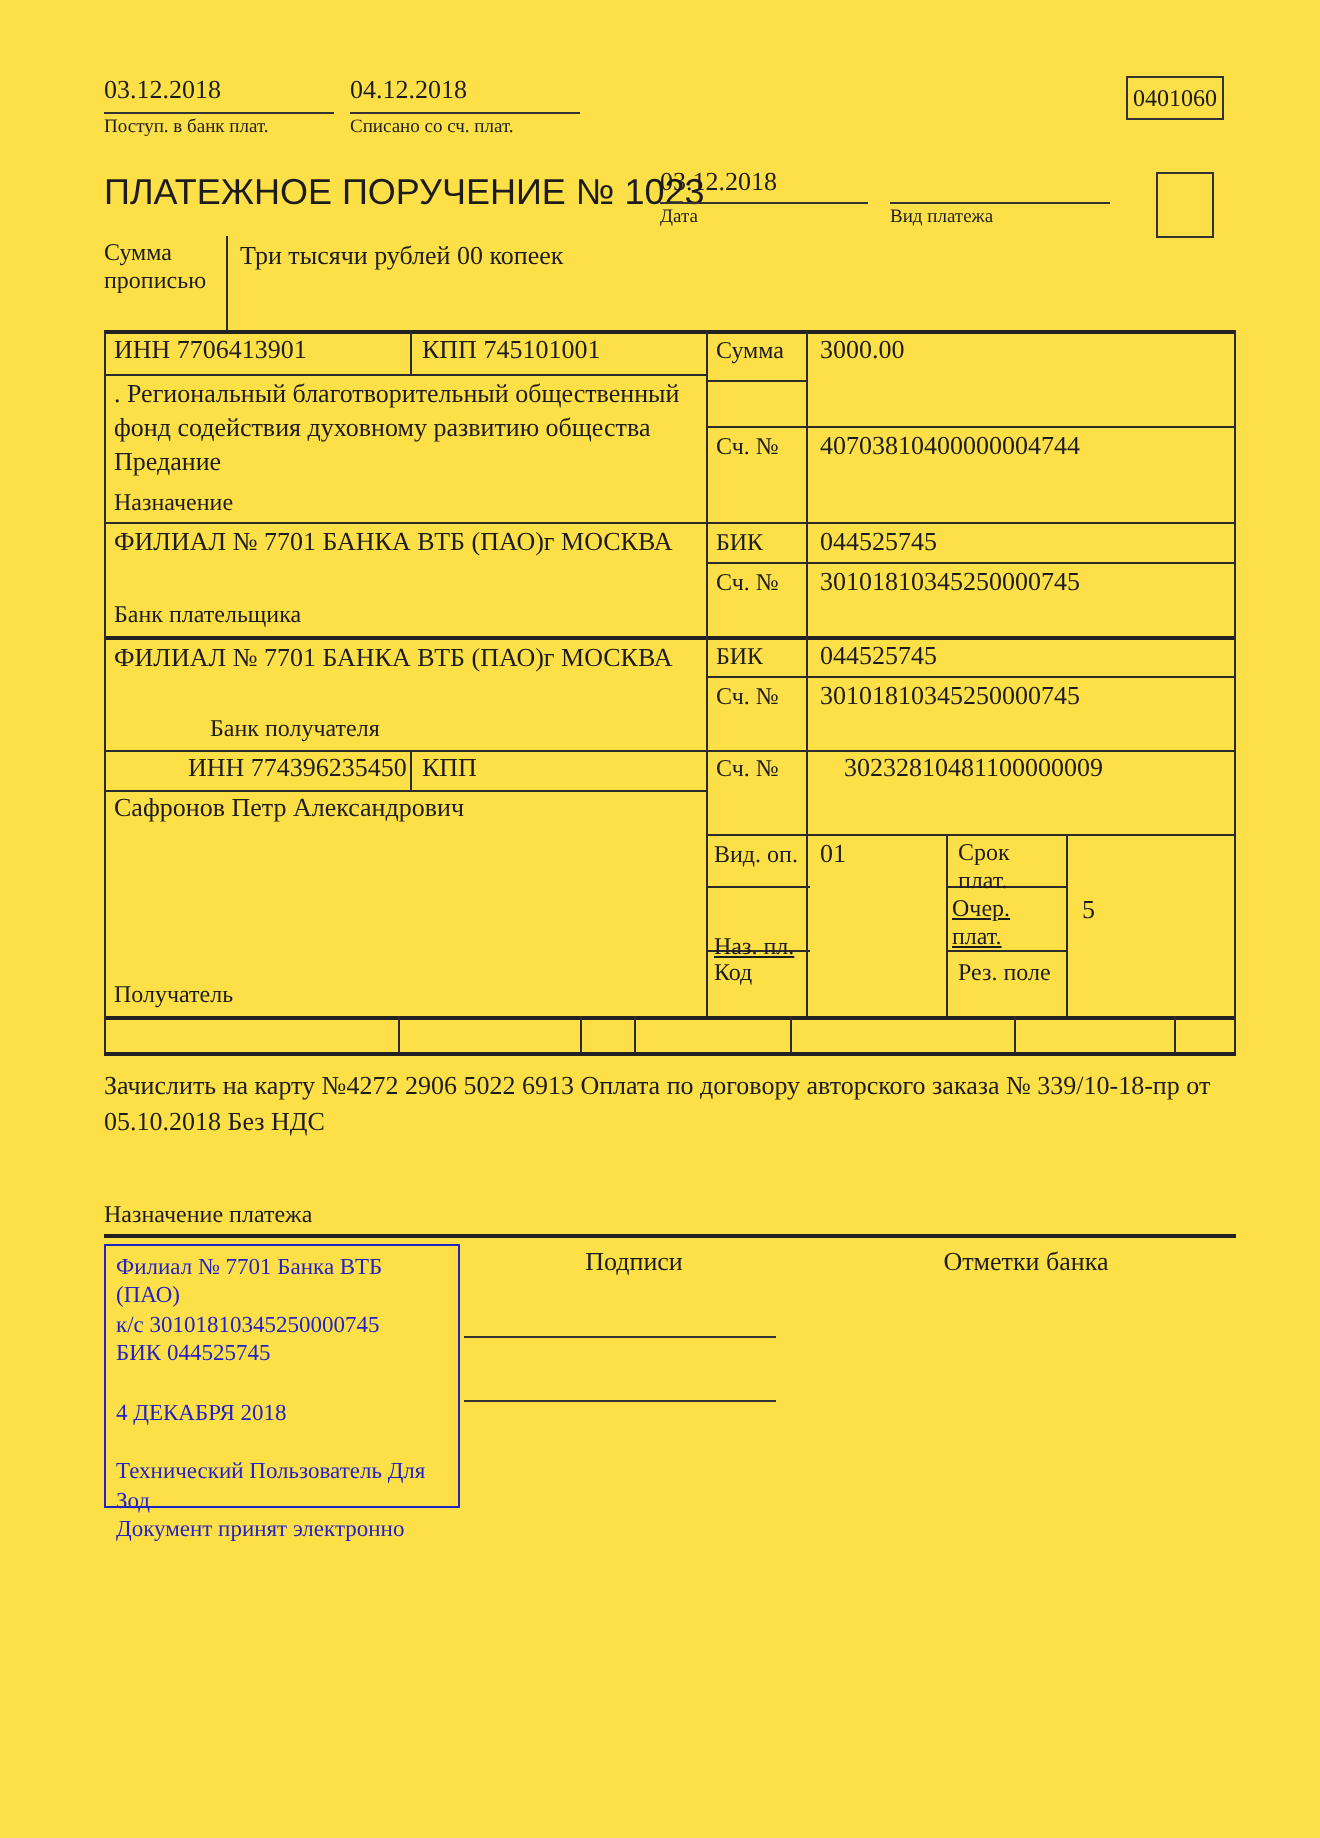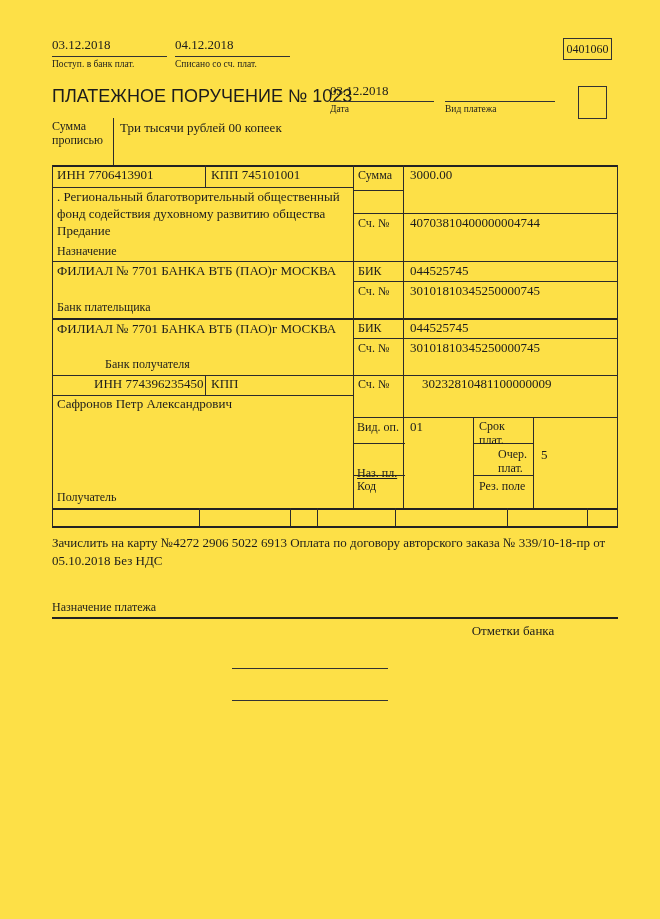--- a/index.html
+++ b/index.html
@@ -125,29 +125,38 @@
   <div class="t val" style="left:57px;top:377px;margin-left:37px;">ИНН 774396235450</div>
   <div class="t val" style="left:211px;top:377px;">КПП</div>
   <div class="t lbl" style="left:358px;top:378px;">Сч. №</div>
   <div class="t val" style="left:402px;top:377px;margin-left:20px;">30232810481100000009</div>
   <div class="t val" style="left:57px;top:397px;">Сафронов Петр Александрович</div>
 
   <div class="t lbl" style="left:357px;top:421px;">Вид. оп.</div>
   <div class="t val" style="left:410px;top:420px;">01</div>
   <div class="t lbl wrap" style="left:479px;top:420px;width:48px;">Срок плат.</div>
   <div class="t lbl" style="left:357px;top:467px;text-decoration:underline;">Наз. пл.</div>
-  <div class="t lbl wrap" style="left:498px;top:448px;width:48px;">Очер. плат.</div>
+  <div class="t lbl wrap" style="left:476px;top:448px;width:48px;text-decoration:underline;">Очер. плат.</div>
   <div class="t val" style="left:541px;top:448px;">5</div>
   <div class="t lbl" style="left:357px;top:480px;">Код</div>
   <div class="t lbl" style="left:479px;top:480px;">Рез. поле</div>
   <div class="t lbl" style="left:57px;top:491px;">Получатель</div>
 
   <div class="t val wrap" style="left:52px;top:534px;width:566px;line-height:1.35;">Зачислить на карту №4272 2906 5022 6913 Оплата по договору авторского заказа № 339/10-18-пр от 05.10.2018 Без НДС</div>
   <div class="t lbl" style="left:52px;top:601px;">Назначение платежа</div>
   <div class="hl thick" style="left:52px;top:617px;width:566px;"></div>
 
+  <div id="bluebox" class="blue">
+    <div>Филиал № 7701 Банка ВТБ (ПАО)</div>
+    <div>к/с 30101810345250000745</div>
+    <div>БИК 044525745</div>
+    <div class="gapline">4 ДЕКАБРЯ 2018</div>
+    <div class="gapline">Технический Пользователь Для Зод</div>
+    <div>Документ принят электронно</div>
+  </div>
 
+  <div class="t val center" style="left:232px;top:624px;width:170px;">Подписи</div>
   <div class="uline" style="left:232px;top:668px;width:156px;"></div>
   <div class="uline" style="left:232px;top:700px;width:156px;"></div>
 
   <div class="t val center" style="left:420px;top:624px;width:186px;">Отметки банка</div>
 
 </div>
 
 </body></html>

